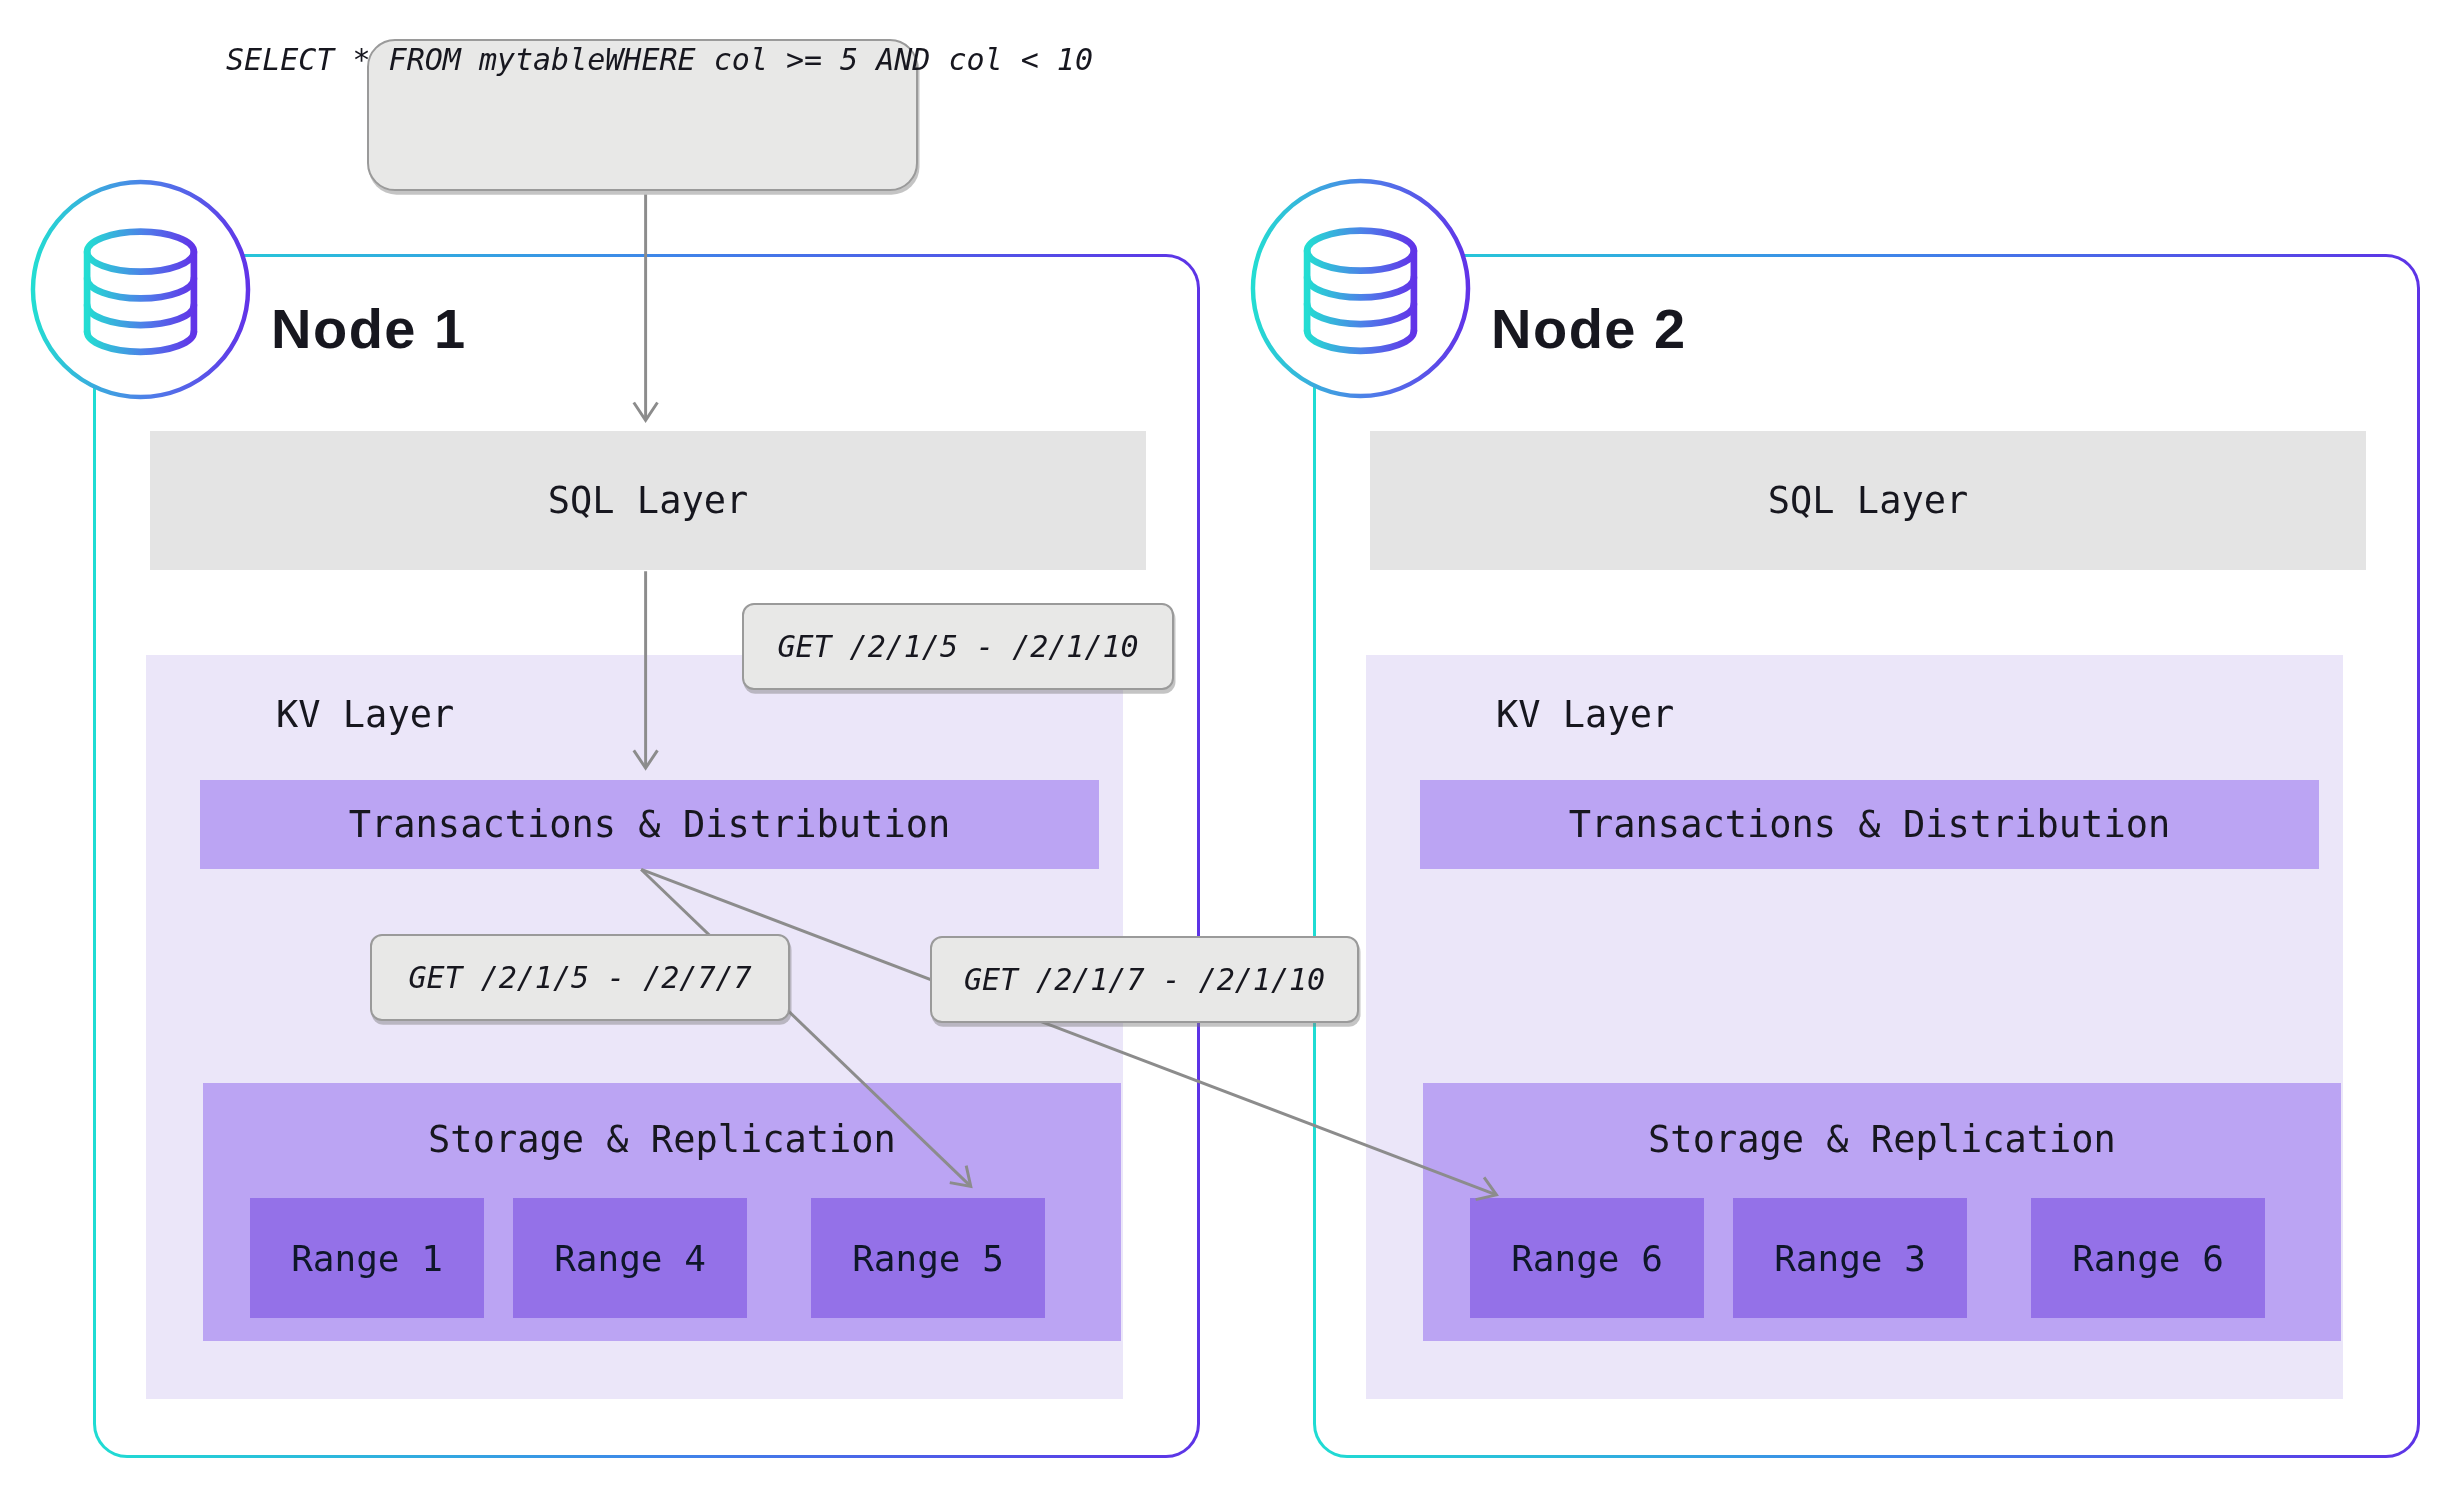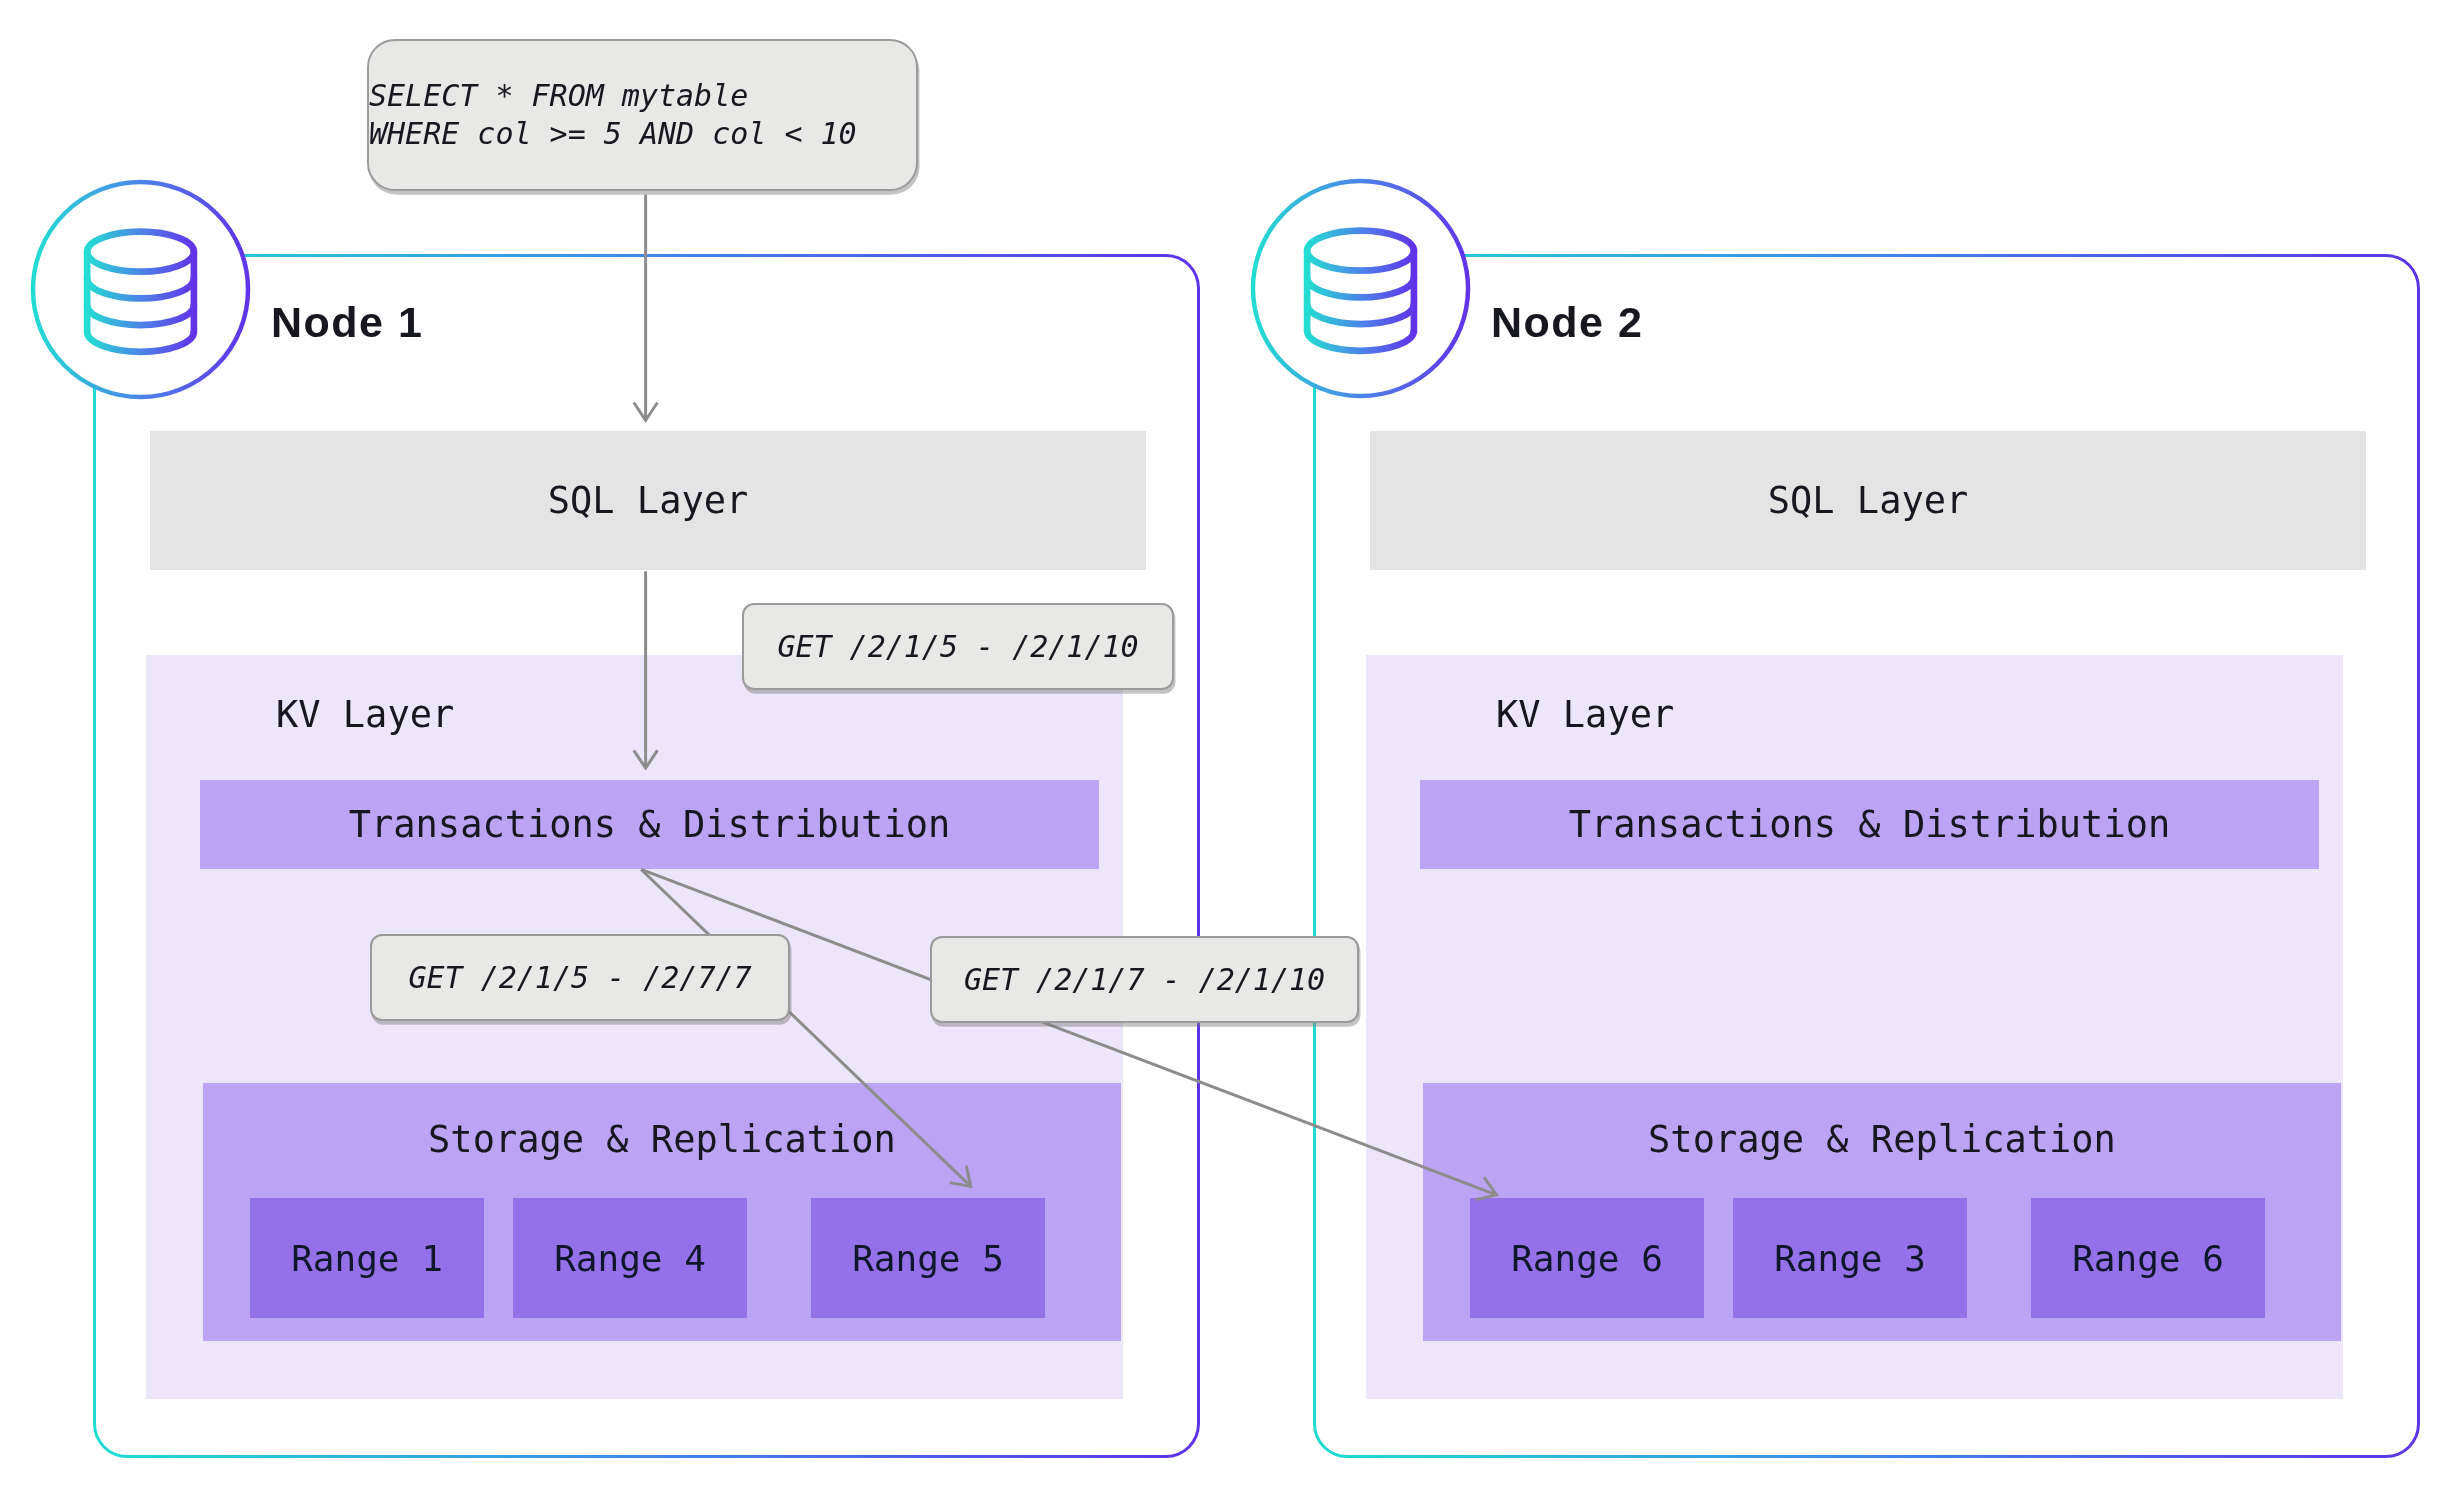--- a/index.html
+++ b/index.html
@@ -6,21 +6,21 @@
   .canvas{position:relative;width:2450px;height:1511px;background:#ffffff;overflow:hidden;
           font-family:"DejaVu Sans Mono",monospace;color:#17171f;}
 
   
   .node{position:absolute;top:254px;width:1107px;height:1204px;border-radius:34px;
         background:linear-gradient(90deg,#1fdcd3 0%,#3f85e9 52%,#5d33e6 100%);}
   .node1{left:93px;}
   .node2{left:1313px;}
   .node-inner{position:absolute;inset:3px;border-radius:31px;background:#ffffff;}
   .node-title{position:absolute;left:178px;top:47px;font-family:"Liberation Sans",sans-serif;
-        font-weight:bold;font-size:43px;letter-spacing:1.5px;line-height:1;}
+        font-weight:bold;font-size:56px;letter-spacing:1.5px;line-height:1;}
 
   .sql-layer{position:absolute;left:57px;top:177px;width:996px;height:139px;background:#e4e4e4;
         display:flex;align-items:center;justify-content:center;font-size:37px;}
   .kv-layer{position:absolute;left:53px;top:401px;width:977px;height:744px;background:#ebe6f9;}
   .kv-label{position:absolute;left:130px;top:41px;font-size:37px;line-height:1;}
   .txn-box{position:absolute;left:107px;top:526px;width:899px;height:89px;background:#bba4f3;
         display:flex;align-items:center;justify-content:center;font-size:37px;}
   .storage-box{position:absolute;left:110px;top:829px;width:918px;height:258px;background:#bba4f3;}
   .storage-label{position:absolute;left:0;top:38px;width:100%;text-align:center;font-size:37px;line-height:1;}
   .range{position:absolute;top:115px;width:234px;height:120px;background:#9471e8;color:#0f172a;
@@ -34,22 +34,22 @@
 
   
   .arrows{position:absolute;left:0;top:0;pointer-events:none;}
 
   
   .bubble{position:absolute;background:#e8e8e7;border:2.2px solid #9a9a9a;border-radius:12px;
         box-shadow:1.5px 3.7px 0 rgba(125,125,125,.45);box-sizing:border-box;
         display:flex;align-items:center;justify-content:center;
         font-size:30px;font-style:italic;white-space:pre;}
   .bubble.query{left:367px;top:39px;width:551px;height:152px;border-radius:28px;
-        flex-direction:column;align-items:flex-start;justify-content:center;
-        font-size:30px;line-height:38px;}
+        flex-direction:row;align-items:flex-start;justify-content:center;
+        padding-left:34px;font-size:30px;line-height:38px;}
   .bubble.get-full{left:742px;top:603px;width:432px;height:87px;}
   .bubble.get-left{left:370px;top:934px;width:420px;height:87px;}
   .bubble.get-right{left:930px;top:936px;width:429px;height:87px;}
 </style>
 </head>
 <body>
 
 <div class="canvas">
 
   <div class="node node1">

